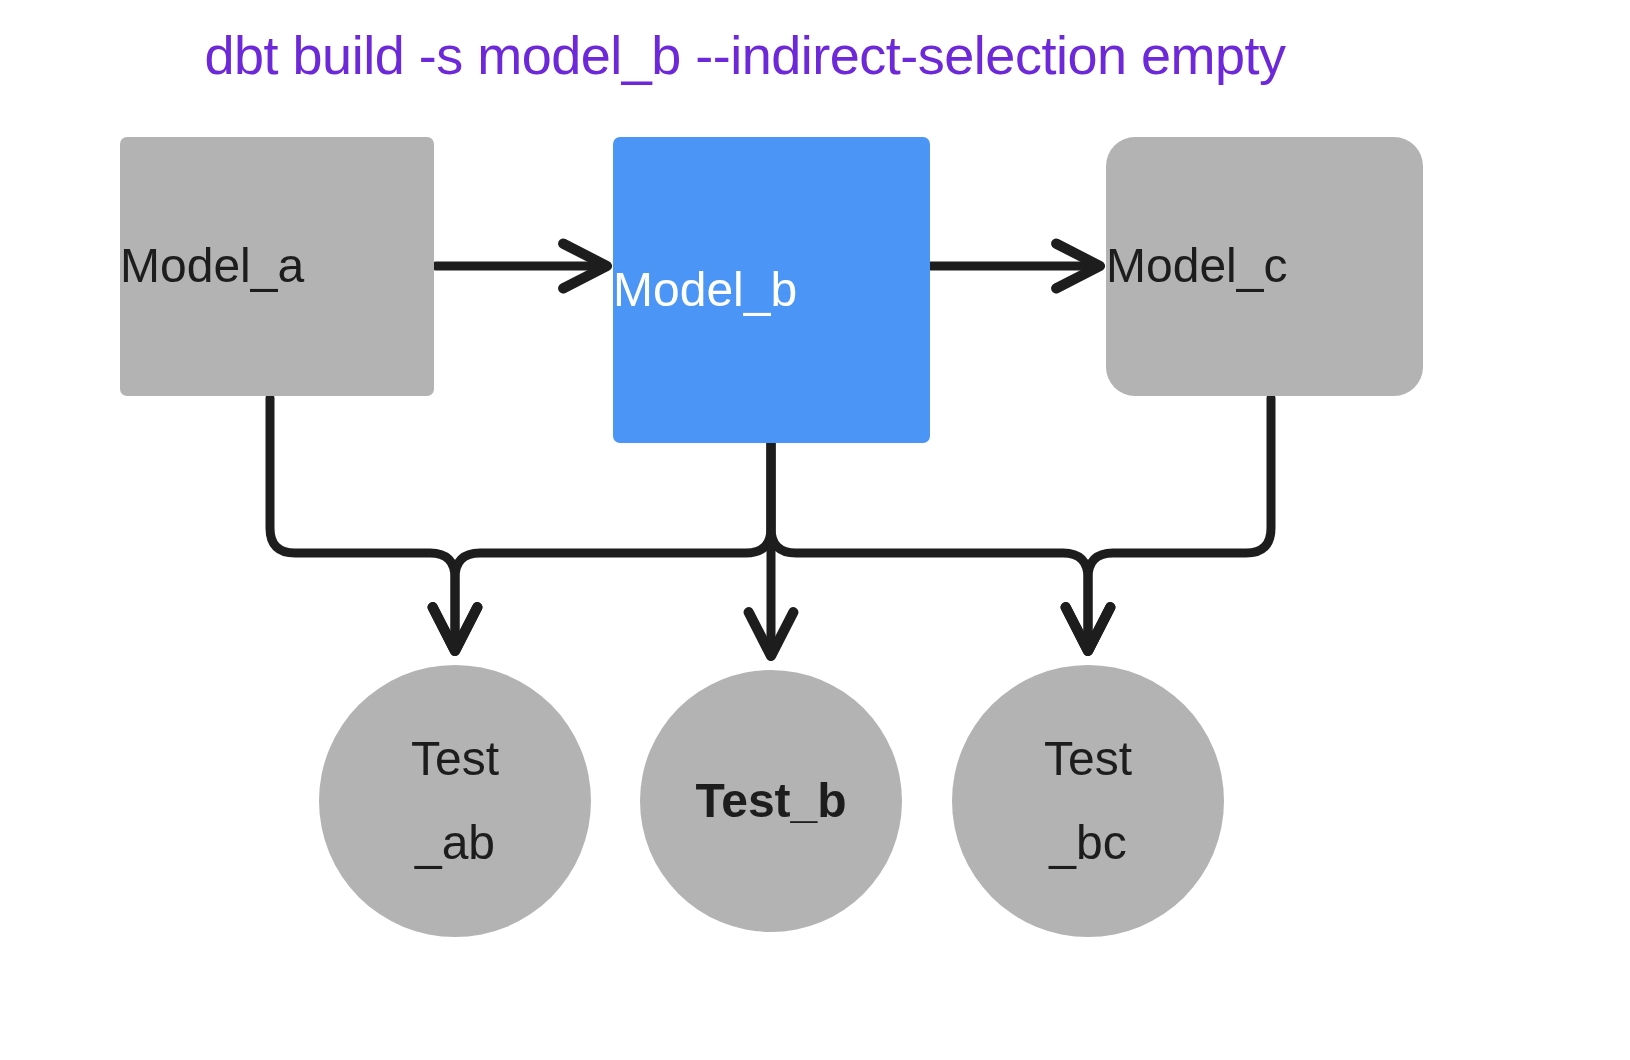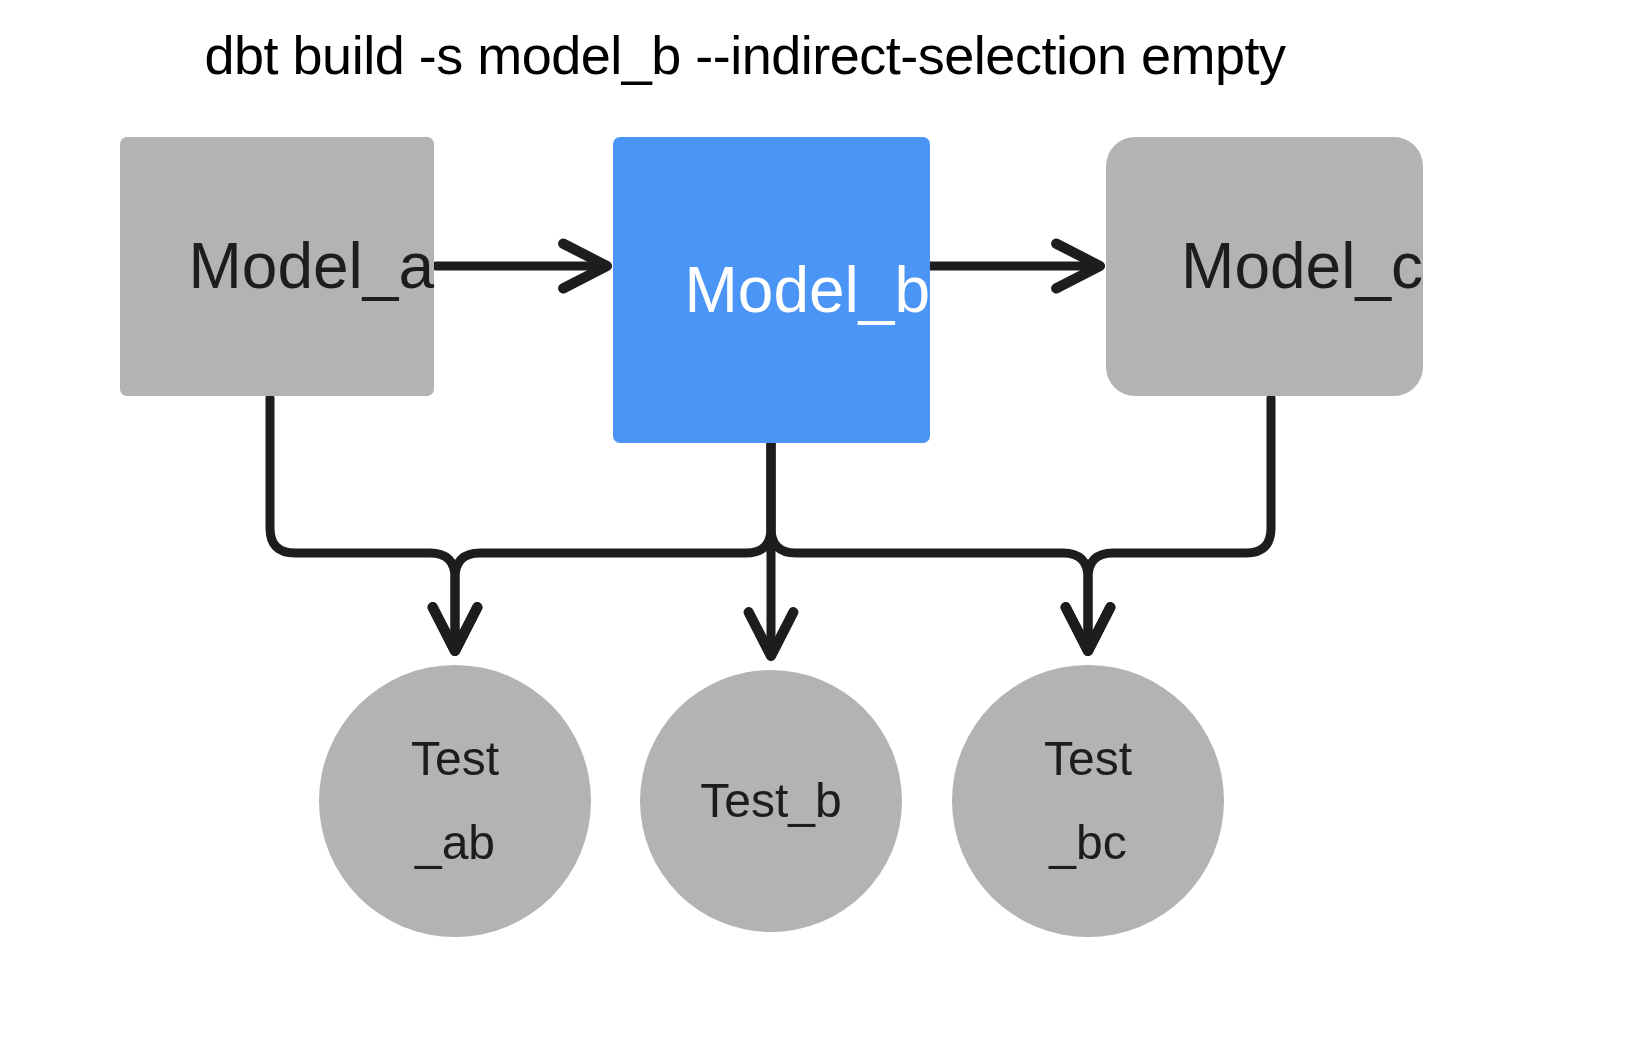--- a/index.html
+++ b/index.html
@@ -25,31 +25,31 @@
     width: 1630px;
     height: 1060px;
   }
   .title {
     position: absolute;
     left: 0;
     top: 24px;
     width: 1490px;
     text-align: center;
     font-size: 54px;
-    color: #000000;
+    color: #6d28d9;
     letter-spacing: -0.5px;
     white-space: nowrap;
   }
   .node-box {
     position: absolute;
     border-radius: 7px;
     display: flex;
     align-items: center;
-    justify-content: flex-end;
-    font-size: 64px;
+    justify-content: flex-start;
+    font-size: 48px;
     line-height: 1.1;
     box-sizing: border-box;
   }
   .node-box.grey {
     background: #b3b3b3;
     color: #1d1d1d;
   }
   .node-box.blue {
     background: #4a95f5;
     color: #ffffff;
@@ -114,21 +114,21 @@
 
   <div class="node-box grey" style="left:1106px; top:137px; width:317px; height:259px;border-radius:29px;">
     <span>Model_c</span>
   </div>
 
   <div class="node-circle" style="left:319px; top:665px; width:272px; height:272px;">
     <span class="line">Test</span>
     <span class="line">_ab</span>
   </div>
 
-  <div class="node-circle" style="left:640px; top:670px; width:262px; height:262px;">
+  <div class="node-circle" style="left:640px; top:670px; width:262px; height:262px;font-weight:bold;">
     <span class="line">Test_b</span>
   </div>
 
   <div class="node-circle" style="left:952px; top:665px; width:272px; height:272px;">
     <span class="line">Test</span>
     <span class="line">_bc</span>
   </div>
 
 </div>
 

